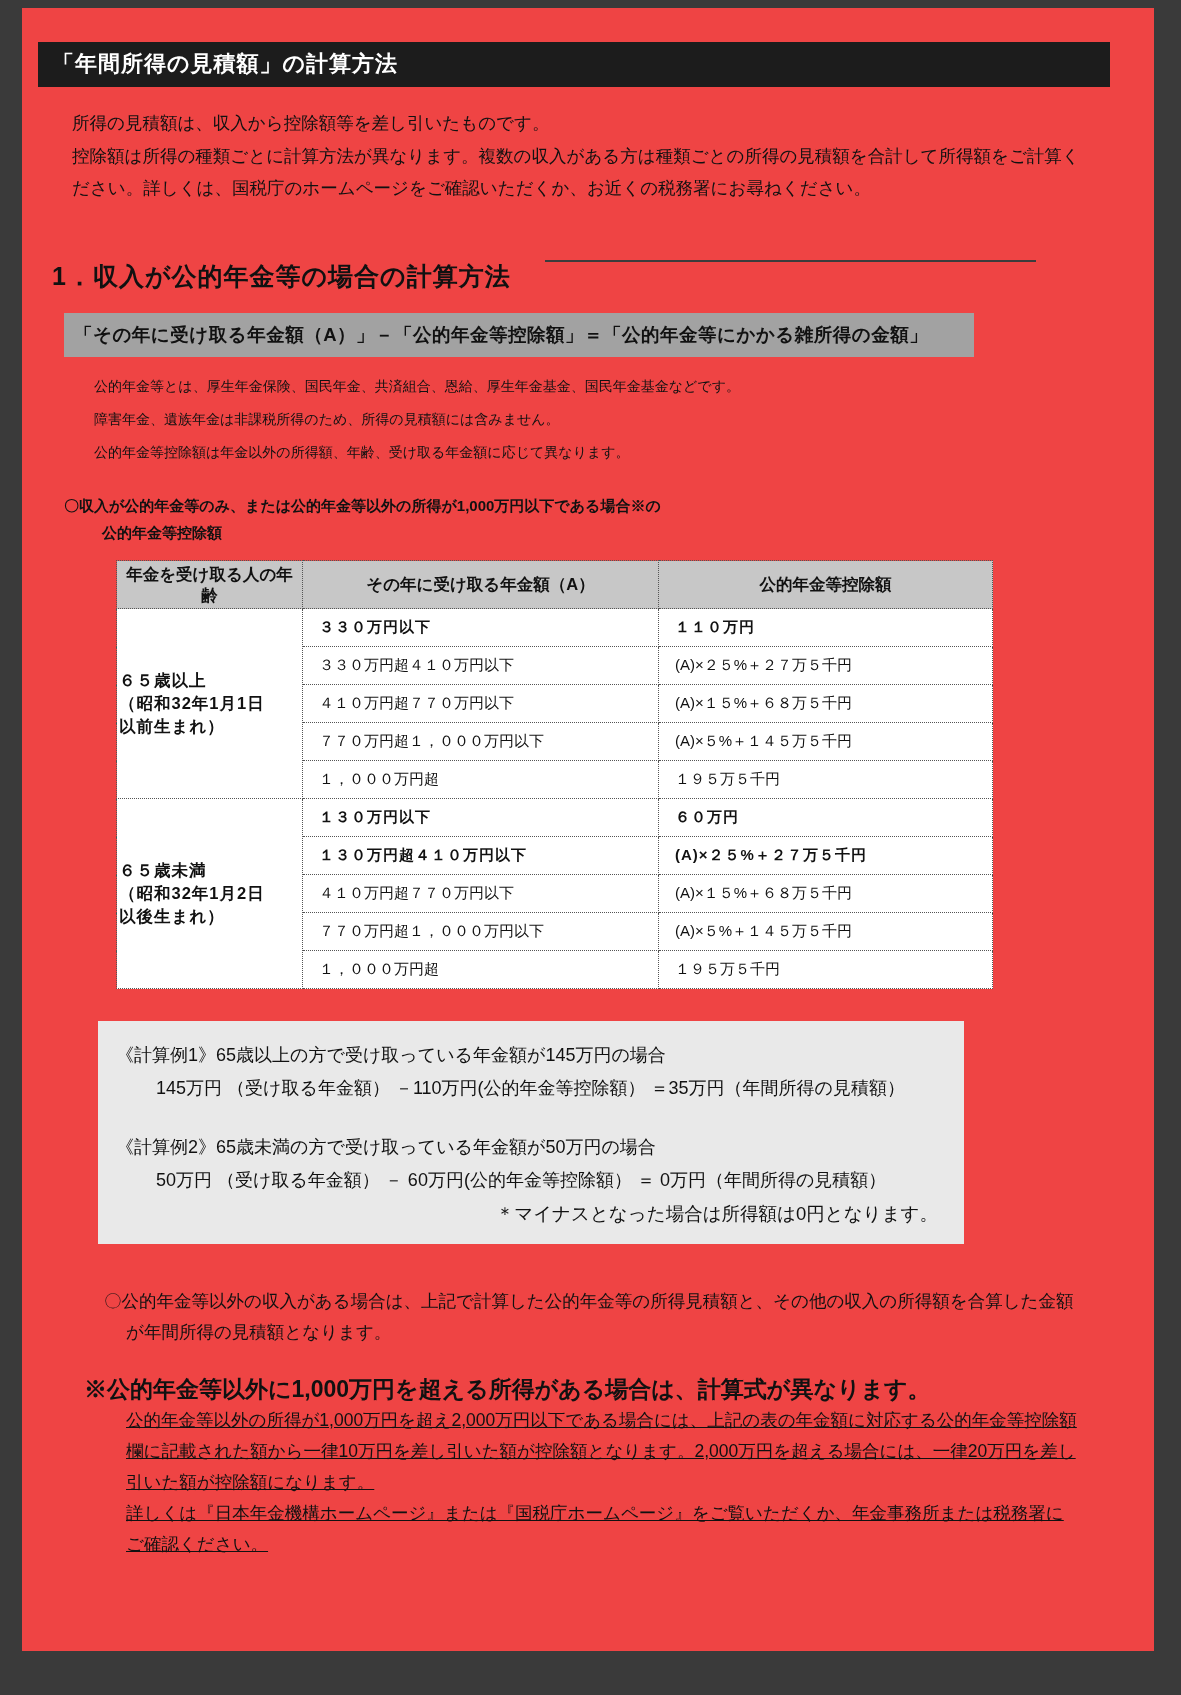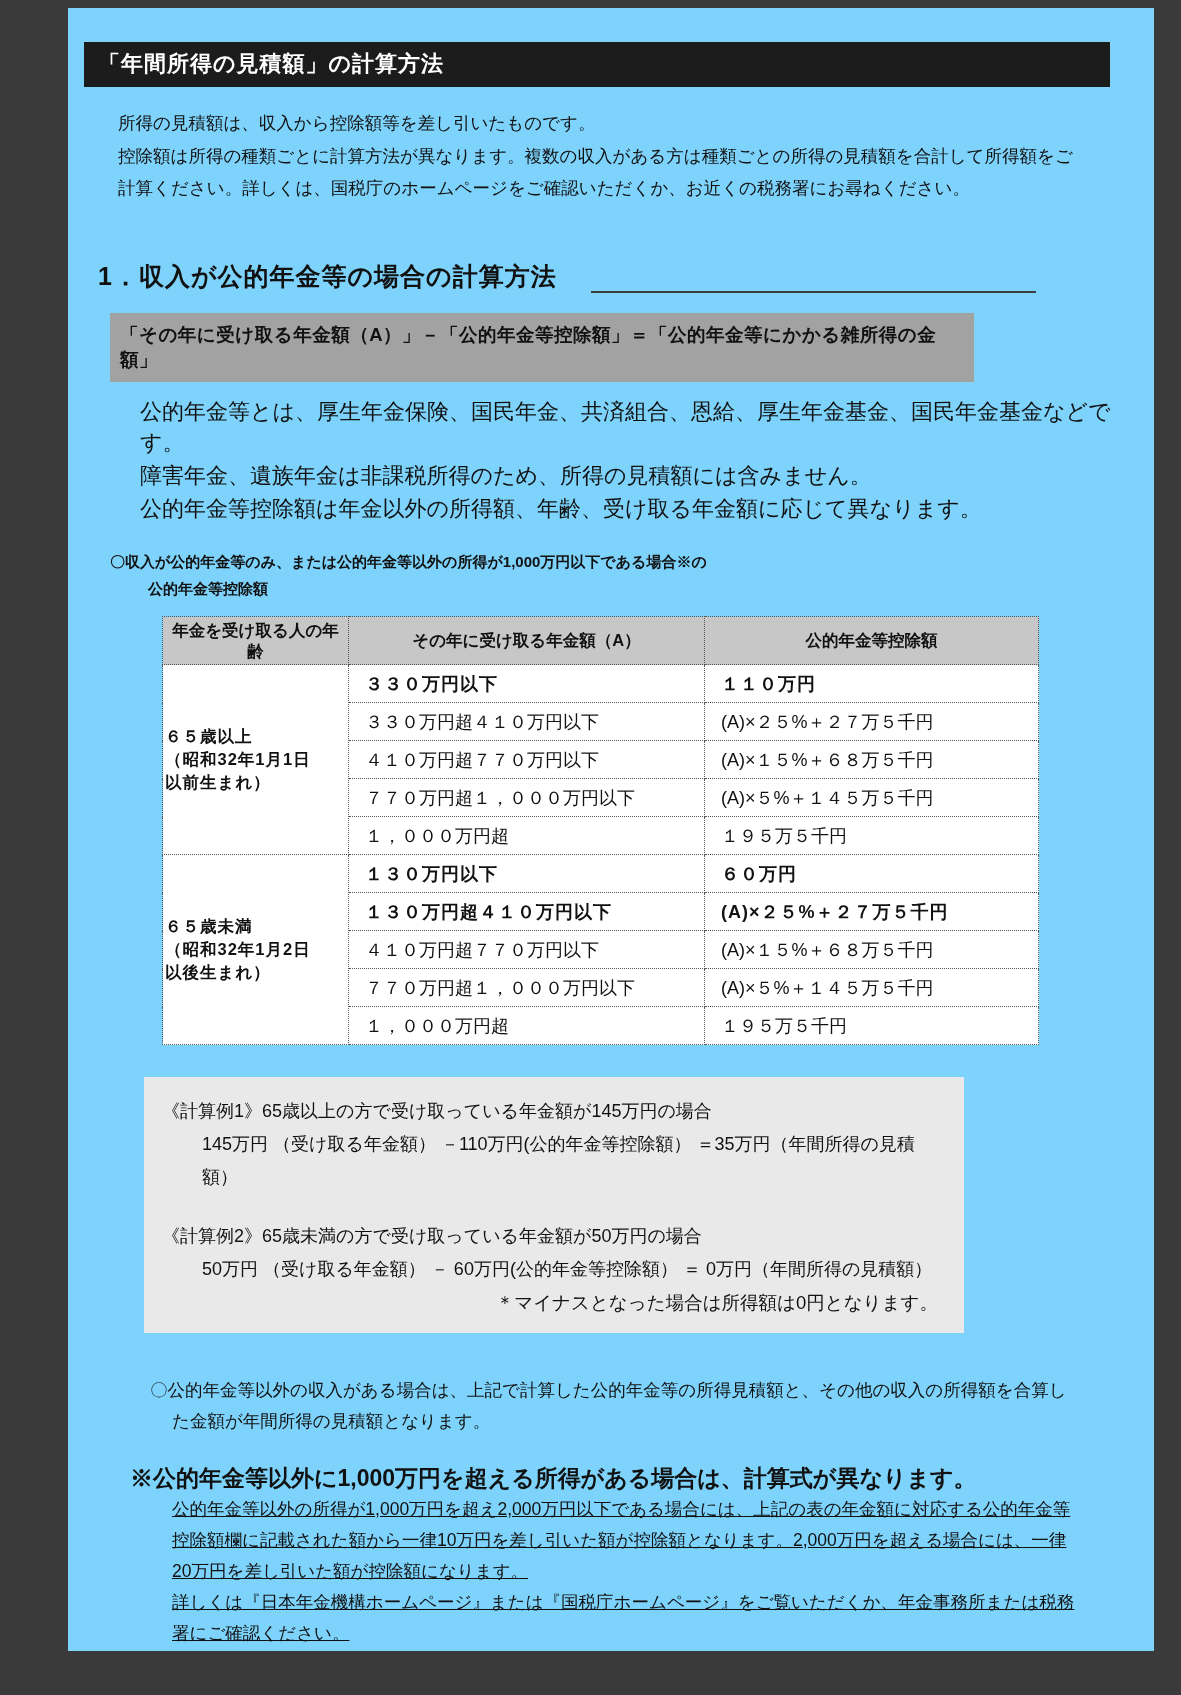--- a/index.html
+++ b/index.html
@@ -6,22 +6,21 @@
   html, body {
     width: 1181px; height: 1695px;
     overflow: hidden;
     background: #3a3a3a;
     font-family: "Liberation Sans", sans-serif;
     color: #111;
   }
   .page {
     position: absolute;
     left: 22px; right: 27px; top: 8px; bottom: 44px;
-    background: #7dd3fc;
-    margin-left: 46px;
+    background: #ef4444;
   }
   .content { padding: 34px 40px 0 16px; }
 
   .title-bar {
     background: #1c1c1c;
     color: #ffffff;
     font-size: 22px;
     font-weight: bold;
     padding: 7px 14px 8px 14px;
     margin-right: 4px;
@@ -30,21 +29,21 @@
 
   .intro {
     margin: 20px 30px 0 34px;
     font-size: 17.5px;
     line-height: 32px;
   }
   .intro p { margin-bottom: 1px; }
 
   .section-heading {
     display: flex;
-    align-items: flex-end;
+    align-items: flex-start;
     margin: 56px 0 0 14px;
     font-size: 25px;
     font-weight: bold;
     letter-spacing: 1px;
   }
   .section-heading .rule {
     flex: 1;
     height: 2px;
     background: #3c3c3c;
     margin-left: 34px;
@@ -55,21 +54,21 @@
     margin: 20px 140px 0 26px;
     background: #a2a2a2;
     font-size: 18.5px;
     font-weight: bold;
     padding: 9px 8px 10px 10px;
     letter-spacing: 0.5px;
   }
 
   .notes {
     margin: 14px 0 0 56px;
-    font-size: 22px;
+    font-size: 14px;
     line-height: 31px;
   }
   .notes p { margin-bottom: 2px; }
 
   .table-caption {
     margin: 24px 0 0 26px;
     font-size: 15px;
     font-weight: bold;
     line-height: 27px;
   }
@@ -91,21 +90,21 @@
     font-weight: bold;
     text-align: center;
     height: 48px;
     line-height: 21px;
     padding: 2px 4px;
   }
   .deduction-table col.c1 { width: 186px; }
   .deduction-table col.c2 { width: 356px; }
   .deduction-table col.c3 { width: 334px; }
   .deduction-table td {
-    font-size: 18px;
+    font-size: 15px;
     height: 38px;
     padding: 4px 6px 4px 16px;
     background: #ffffff;
   }
   .deduction-table td.age-cell {
     font-weight: bold;
     font-size: 16.5px;
     line-height: 23px;
     padding: 4px 2px;
   }

